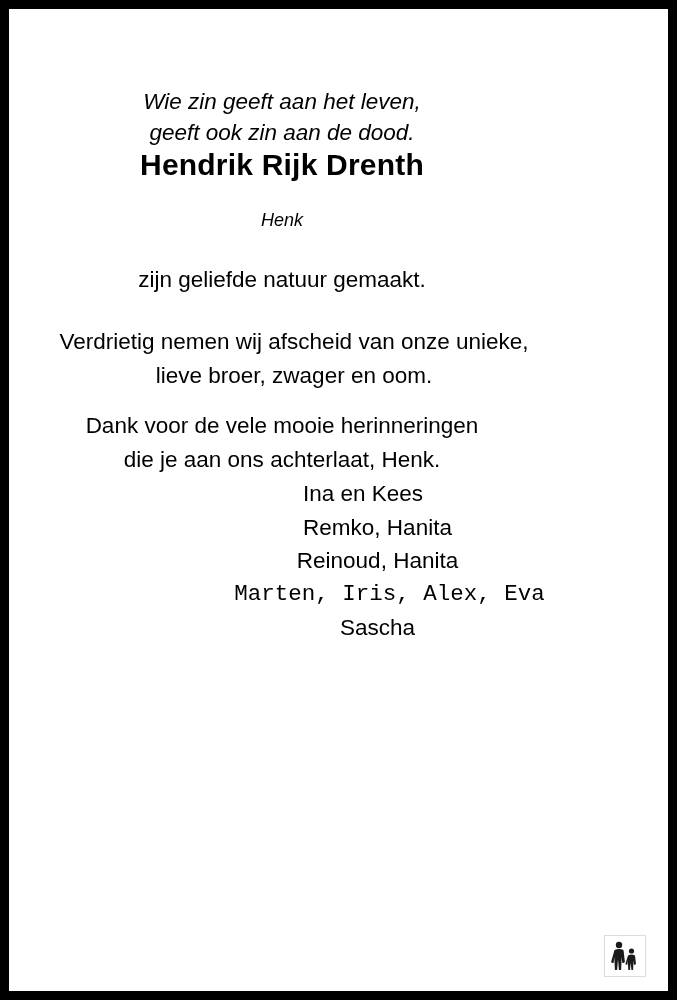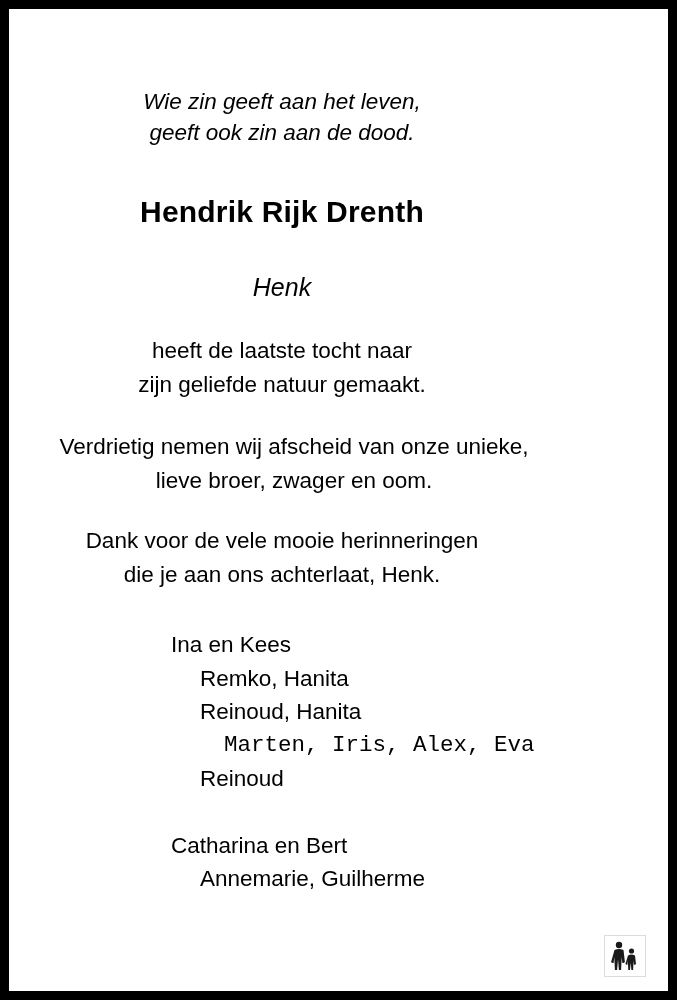--- a/index.html
+++ b/index.html
@@ -43,47 +43,45 @@
     line-height: 31px;
     margin-top: 77px;
   }
   .epigraph div {
     white-space: nowrap;
   }
   .fullname {
     font-size: 30px;
     font-weight: bold;
     letter-spacing: 0.2px;
-    margin-top: 47px;
   }
   .nickname {
-    font-size: 25px;
+    font-size: 18px;
     font-style: italic;
-    margin-top: 44px;
+    margin-top: 28px;
   }
   .para {
     font-size: 22.5px;
     line-height: 34px;
     margin-top: 32px;
   }
   .para div {
     white-space: nowrap;
   }
   .para.block2 {
     margin-top: 28px;
     padding-left: 24px;
   }
   .para.block3 {
-    margin-top: 26px;
+    margin-top: 16px;
   }
   .family {
     font-size: 22.5px;
     line-height: 33.5px;
-    margin-top: 36px;
-    text-align: left;
+    text-align: center;
     padding-left: 16px;
   }
   .family .grp {
     margin-bottom: 0;
   }
   .family .grp.second {
     margin-top: 33px;
   }
   .family .line {
     white-space: nowrap;
@@ -116,45 +114,40 @@
       <div class="epigraph">
         <div>Wie zin geeft aan het leven,</div>
         <div>geeft ook zin aan de dood.</div>
       </div>
 
       <div class="fullname">Hendrik Rijk Drenth</div>
 
       <div class="nickname">Henk</div>
 
       <div class="para block1">
-        <div>heeft de laatste tocht naar</div>
         <div>zijn geliefde natuur gemaakt.</div>
       </div>
 
       <div class="para block2">
         <div>Verdrietig nemen wij afscheid van onze unieke,</div>
         <div>lieve broer, zwager en oom.</div>
       </div>
 
       <div class="para block3">
         <div>Dank voor de vele mooie herinneringen</div>
         <div>die je aan ons achterlaat, Henk.</div>
       </div>
 
       <div class="family">
         <div class="grp first">
           <div class="line l-ina">Ina en Kees</div>
           <div class="line l-remko">Remko, Hanita</div>
           <div class="line l-rein">Reinoud, Hanita</div>
           <div class="line l-marten">Marten, Iris, Alex, Eva</div>
-          <div class="line l-roel">Reinoud</div>
-        </div>
-        <div class="grp second">
-          <div class="line l-cath">Catharina en Bert</div>
-          <div class="line l-anne">Annemarie, Guilherme</div>
+          <div class="line l-roel">Sascha</div>
         </div>
       </div>
 
     </div>
 
     <div class="logo">
       <svg width="42" height="42" viewBox="0 0 42 42" xmlns="http://www.w3.org/2000/svg">
         <rect x="0" y="0" width="42" height="42" fill="#ffffff"></rect>
         <rect x="0.5" y="0.5" width="41" height="41" fill="none" stroke="#dcdcdc" stroke-width="1"></rect>
 

